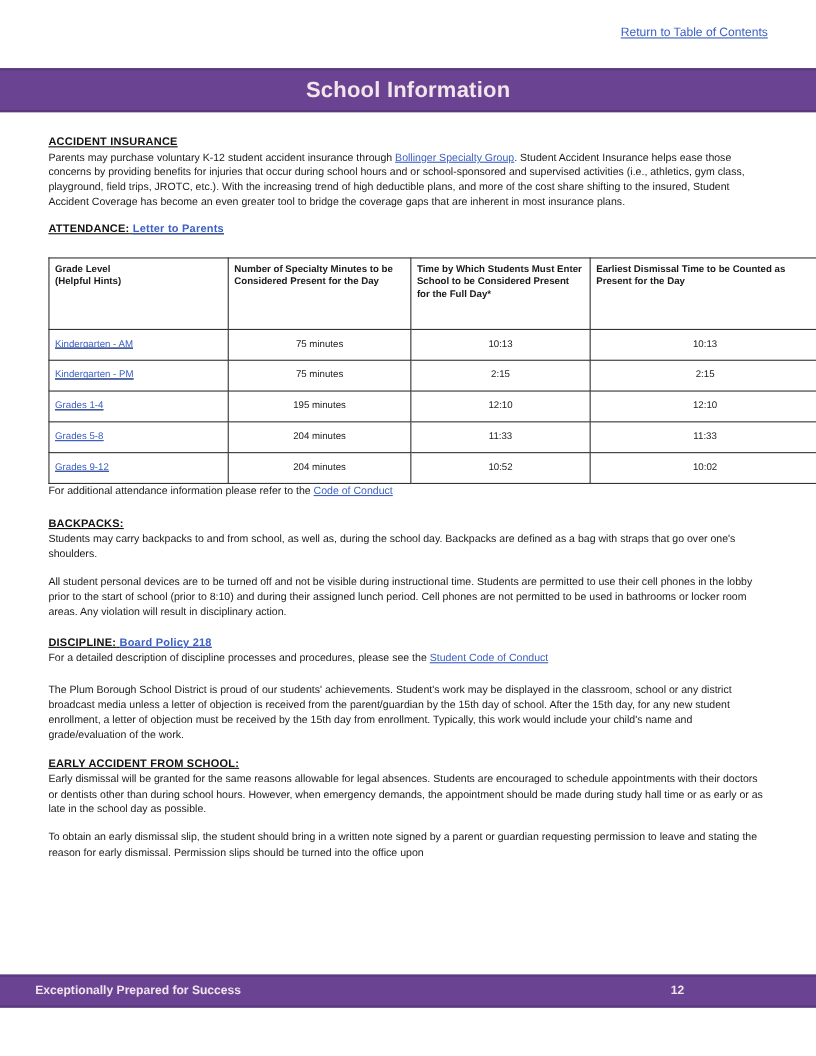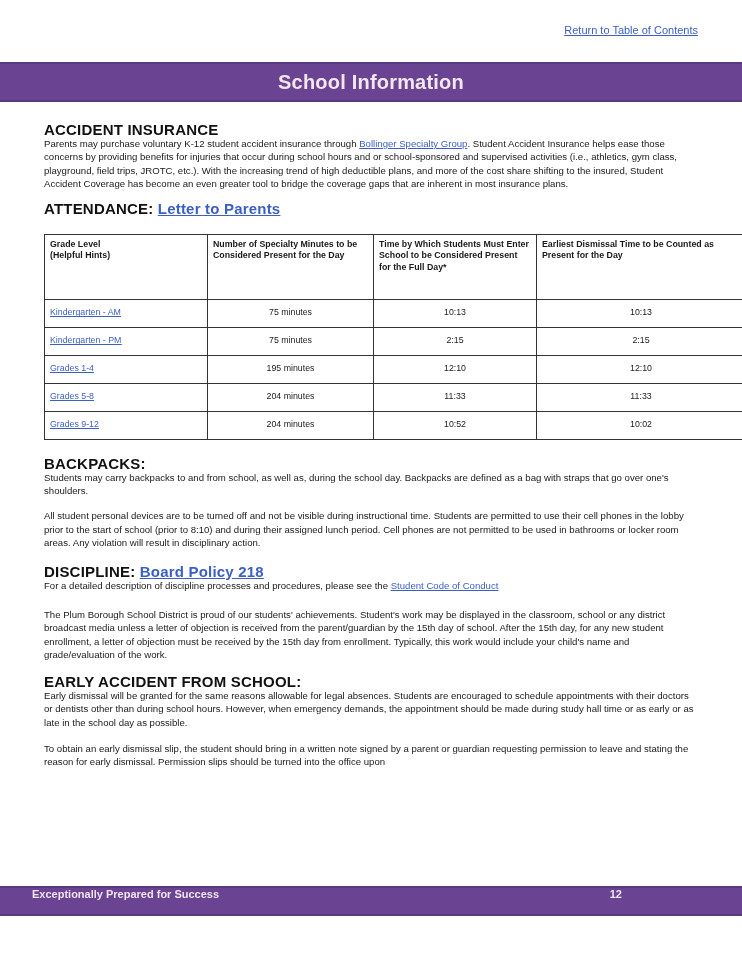--- a/index.html
+++ b/index.html
@@ -6,36 +6,36 @@
   body { width: 742px; height: 960px; position: relative; overflow: hidden;
          font-family: "Liberation Sans", sans-serif; color: #1a1a1a; }
   a, .link { color: #3b5fc4; text-decoration: underline; cursor: pointer; }
   .toc-link { position: absolute; top: 24px; right: 44px; font-size: 11px; }
   .title-bar { position: absolute; top: 62px; left: 0; width: 742px; height: 40px;
                background: #6a4493; border-top: 2px solid #5a3a7d; border-bottom: 2px solid #5a3a7d;
                display: flex; align-items: center; justify-content: center; box-sizing: border-box; }
   .title-bar h1 { margin: 0; font-size: 20px; font-weight: bold; color: #f3e6ea; letter-spacing: 0.2px; }
   .content { position: absolute; top: 122px; left: 44px; width: 654px; font-size: 9.6px; line-height: 13.4px; }
   .section { margin-bottom: 10px; }
-  .heading { font-size: 15px; font-weight: bold; color: #111;
+  .heading { font-size: 10px; font-weight: bold; text-decoration: underline; color: #111;
              margin: 0; line-height: 15px; letter-spacing: 0.2px; }
   .heading .link { color: #3b5fc4; }
   p { margin: 0; }
   p + p { margin-top: 13px; }
   table.att { border-collapse: collapse; width: 702px; margin-top: 18px; font-size: 8.8px; border-radius: 13px; }
   table.att th, table.att td { border: 1.5px solid #333; padding: 4px 5px; vertical-align: top; }
   table.att th { font-weight: bold; text-align: left; height: 56px; line-height: 11.5px; }
   table.att td { height: 19px; text-align: center; vertical-align: middle; }
   table.att td.grade { text-align: left; text-decoration: underline; }
   table.att th:nth-child(1) { width: 152px; }
   table.att th:nth-child(2) { width: 155px; }
   table.att th:nth-child(3) { width: 152px; }
   .footer-bar { position: absolute; top: 886px; left: 0; width: 742px; height: 30px;
                 background: #6a4493; border-top: 2px solid #5a3a7d; border-bottom: 2px solid #5a3a7d;
-                box-sizing: border-box; display: flex; align-items: flex-start; justify-content: space-between;
+                box-sizing: border-box; display: flex; align-items: center; justify-content: space-between;
                 padding: 0 120px 0 32px; color: #f0e4ee; font-size: 11px; font-weight: bold; }
 </style>
 </head>
 <body>
 
 <a class="toc-link">Return to Table of Contents</a>
 
 <div class="title-bar">
   <h1>School Information</h1>
 </div>
@@ -85,20 +85,21 @@
           <td>11:33</td>
         </tr>
         <tr>
           <td class="grade"><a>Grades 9-12</a></td>
           <td>204 minutes</td>
           <td>10:52</td>
           <td>10:02</td>
         </tr>
       </tbody>
     </table>
+    <p><span>For additional attendance information please refer to the </span><a>Code of Conduct</a></p>
   </div>
 
   <div class="section" style="margin-top:16px;">
     <h2 class="heading">BACKPACKS:</h2>
     <p>Students may carry backpacks to and from school, as well as, during the school day. Backpacks are defined as a bag with straps that go over one's shoulders.</p>
   </div>
 
   <div class="section" style="margin-top:12px;">
     <p>All student personal devices are to be turned off and not be visible during instructional time. Students are permitted to use their cell phones in the lobby prior to the start of school (prior to 8:10) and during their assigned lunch period. Cell phones are not permitted to be used in bathrooms or locker room areas. Any violation will result in disciplinary action.</p>
   </div>

